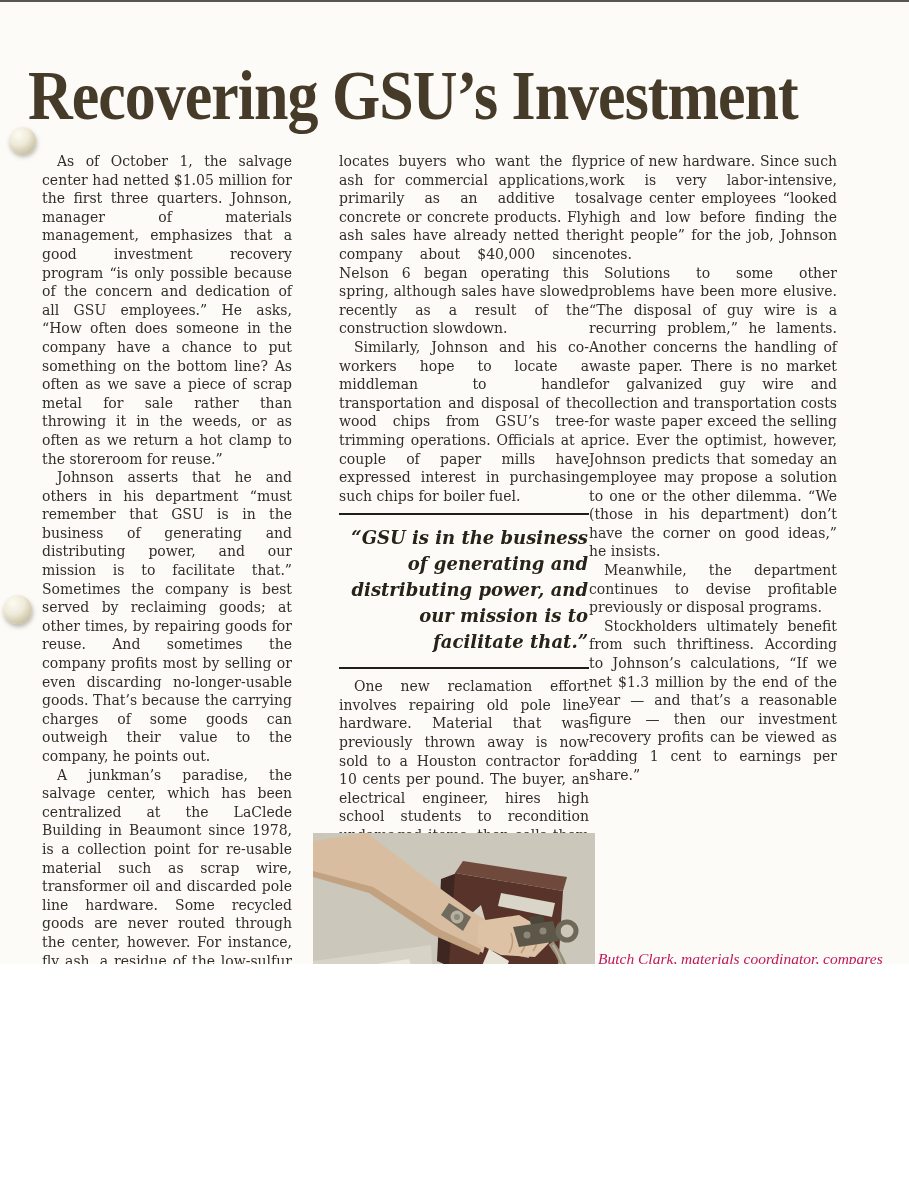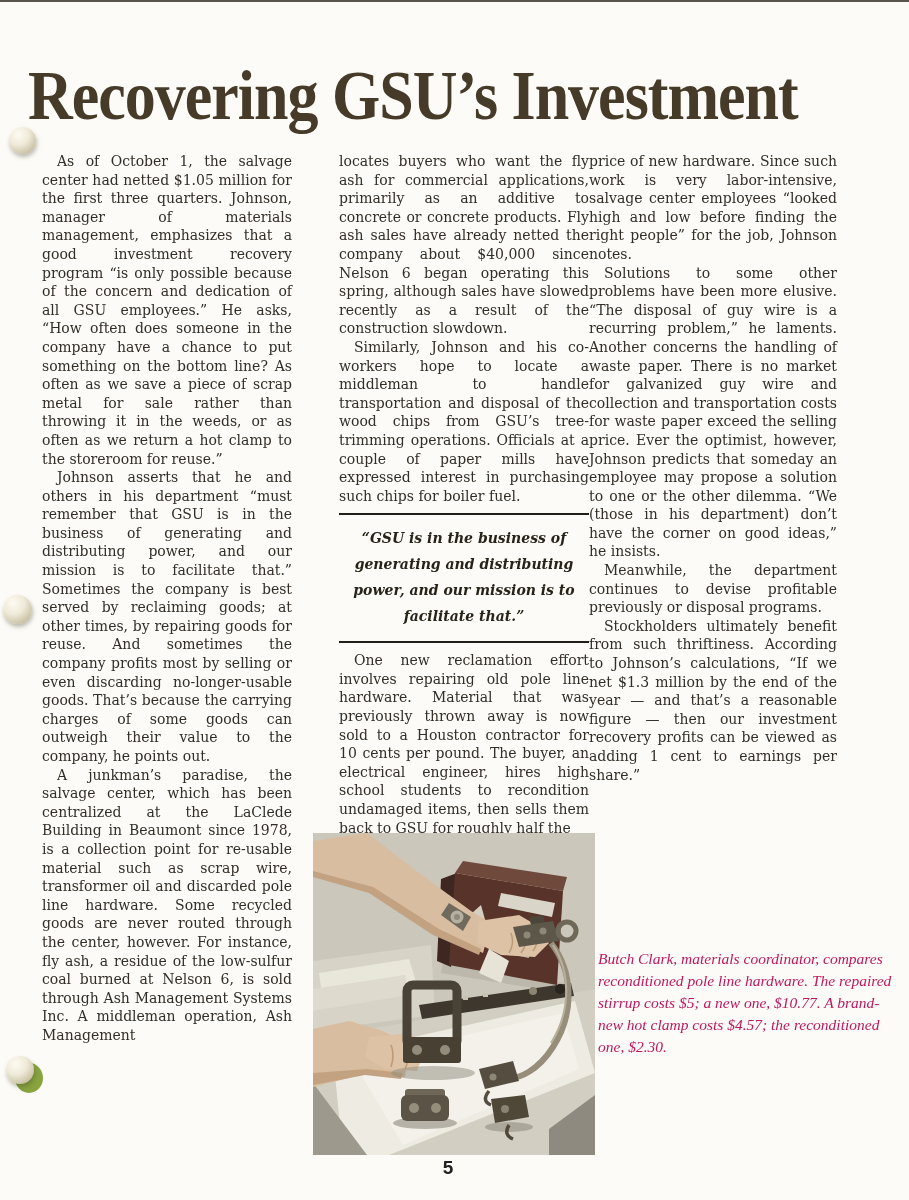--- a/index.html
+++ b/index.html
@@ -1,19 +1,19 @@
 <!DOCTYPE html>
 <html lang="en"><head>
 <meta charset="utf-8">
 <title>Recovering GSU's Investment</title>
 <style>
   * { margin:0; padding:0; box-sizing:border-box; }
   html,body { background:#ffffff; }
   .page {
-    position:relative; width:909px; height:1200px;
+    position:relative; width:909px; height:964px;
     background:#fcfbf7; overflow:hidden;
     font-family:"DejaVu Serif", serif; color:#332e27;
   }
   .scan-edge-top {
     position:absolute; top:0; left:0; width:909px; height:2px;
     background:#39372f; opacity:.85;
   }
   .title {
     position:absolute; left:28px; top:56px; width:875px;
     font-family:"Liberation Serif", serif; font-weight:bold;
@@ -27,22 +27,22 @@
   }
   .col1 { left:42px; }
   .col2 { left:339px; }
   .col3 { left:589px; width:248px; }
   .para { margin:0; }
   .para.indent { text-indent:15px; }
   .initial { font-size:23px; line-height:10px; font-weight:500; letter-spacing:.5px; }
   .pull-quote {
     margin:8px 0 8px; padding:10px 1px 12px;
     border-top:2.5px solid #211e18; border-bottom:2.5px solid #211e18;
-    font-size:14px; line-height:26px; font-weight:bold; font-style:italic;
-    text-align:center; color:#282319; text-indent:0;
+    font-size:18px; line-height:26px; font-weight:bold; font-style:italic;
+    text-align:right; color:#282319; text-indent:0;
   }
   .photo {
     position:absolute; left:313px; top:833px; width:282px; height:322px;
     z-index:2; box-shadow:0 0 0 1px #c3bfb3 inset;
   }
   .photo svg { display:block; width:100%; height:100%; }
   .caption {
     position:absolute; left:598px; top:948px; width:294px;
     font-family:"Liberation Serif", serif; font-style:italic;
     font-size:15.5px; line-height:22px; color:#be185d; text-align:left;

